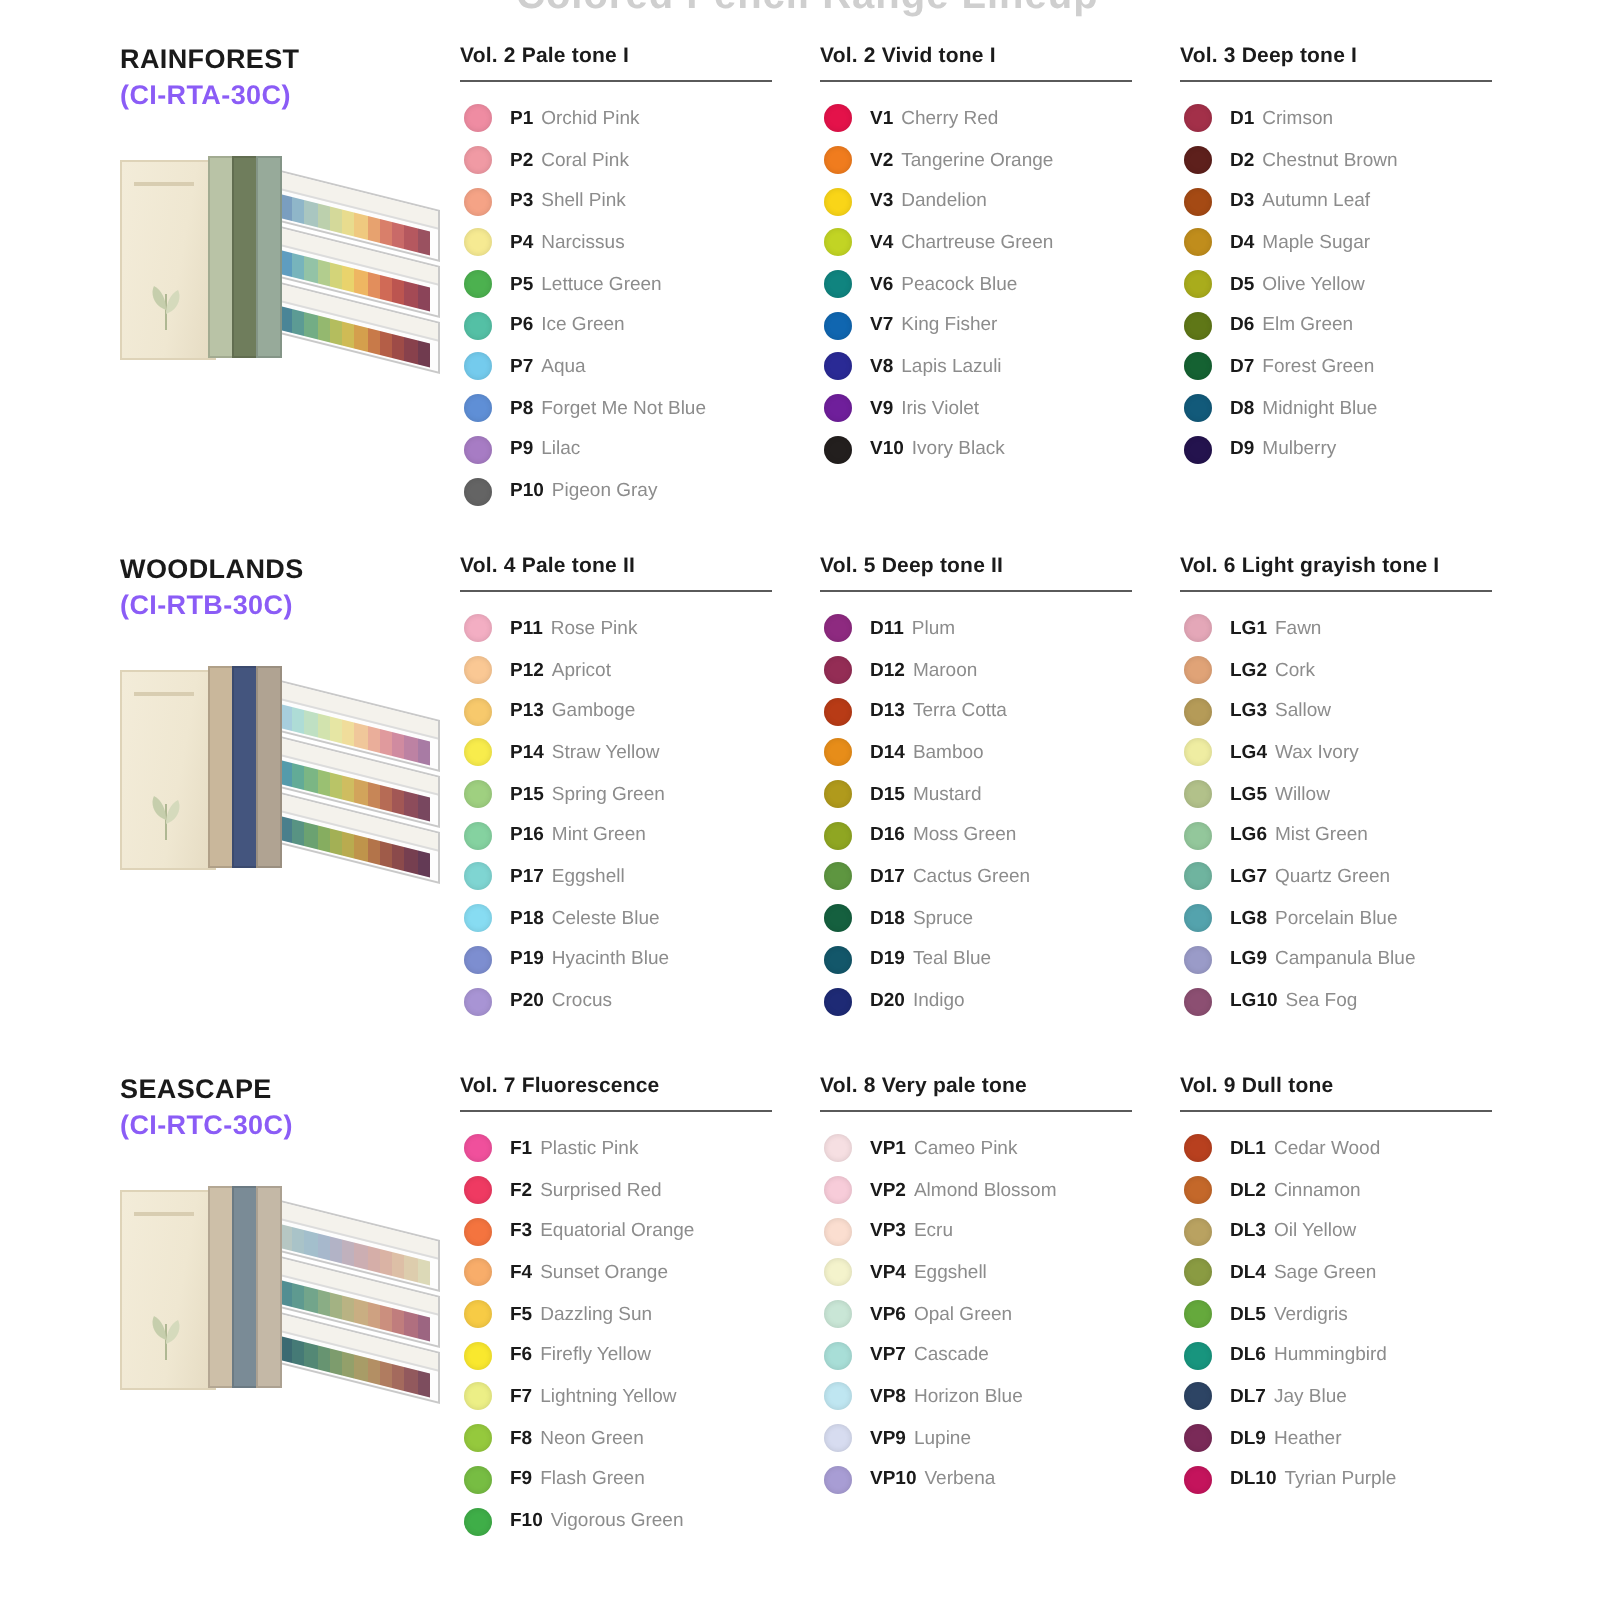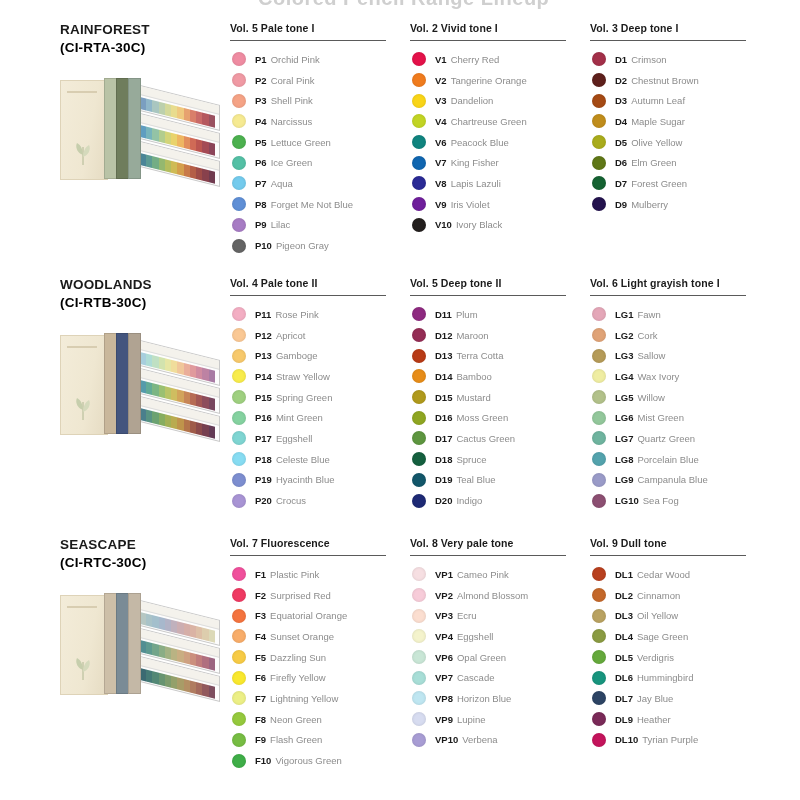--- a/index.html
+++ b/index.html
@@ -30,21 +30,21 @@
   .prod-row.r2 { height: 260px; }
   .prod-row.r3 { height: 255px; }
 
   
   .prod-col { width: 230px; flex: 0 0 230px; padding-left: 60px; }
   .prod-name {
     font-size: 13.5px; font-weight: bold; color: #1a1a1a;
     letter-spacing: .2px; line-height: 16px;
   }
   .prod-code {
-    font-size: 13.5px; font-weight: bold; color: #000000;
+    font-size: 13.5px; font-weight: bold; color: #8b5cf6;
     letter-spacing: .2px; line-height: 17px; margin-top: 1px;
   }
   .prod-img { margin-top: 14px; position: relative; width: 165px; height: 120px; }
 
   
   .pkg { position: absolute; left: 0; top: 8px; width: 78px; height: 104px; }
   .pkg .sleeve {
     position: absolute; left: 0; top: 2px; width: 48px; height: 100px;
     background: linear-gradient(100deg,#f3ecd9 0%, #efe7d1 60%, #e5dbc2 100%);
     border: 1px solid #ded3b8;
@@ -195,21 +195,21 @@
                   </svg></div>
               </div>
               <div class="bk bk1" style="background: rgb(185, 195, 166);"></div>
               <div class="bk bk2" style="background: rgb(111, 125, 92);"></div>
               <div class="bk bk3" style="background: rgb(151, 170, 154);"></div>
             </div>
           </div>
       </div>
       <div class="vols">
         <div class="vol">
-          <div class="vol-title">Vol. 5 Pale tone I</div>
+          <div class="vol-title">Vol. 2 Pale tone I</div>
           <div class="vol-rule"></div>
           <div class="swatch-list">
               <div class="swatch-row">
                 <span class="dot" style="background: rgb(239, 140, 162);"></span>
                 <span class="code">P1</span>
                 <span class="cname">Orchid Pink</span>
               </div>
               <div class="swatch-row">
                 <span class="dot" style="background: rgb(240, 154, 164);"></span>
                 <span class="code">P2</span>
@@ -339,20 +339,25 @@
               </div>
               <div class="swatch-row">
                 <span class="dot" style="background: rgb(95, 119, 23);"></span>
                 <span class="code">D6</span>
                 <span class="cname">Elm Green</span>
               </div>
               <div class="swatch-row">
                 <span class="dot" style="background: rgb(21, 98, 50);"></span>
                 <span class="code">D7</span>
                 <span class="cname">Forest Green</span>
+              </div>
+              <div class="swatch-row">
+                <span class="dot" style="background: rgb(18, 90, 122);"></span>
+                <span class="code">D8</span>
+                <span class="cname">Midnight Blue</span>
               </div>
               <div class="swatch-row">
                 <span class="dot" style="background: rgb(36, 19, 78);"></span>
                 <span class="code">D9</span>
                 <span class="cname">Mulberry</span>
               </div>
             </div>
         </div>
       </div>
     </div>

